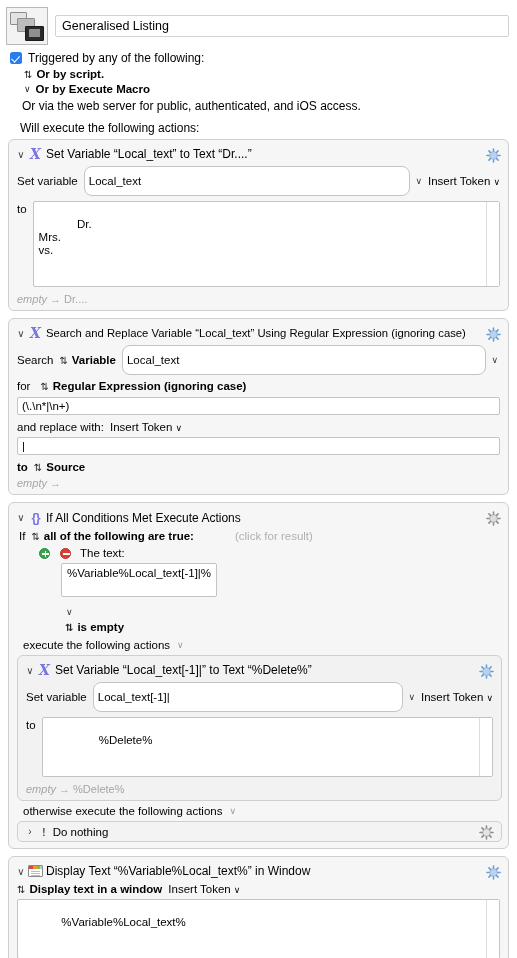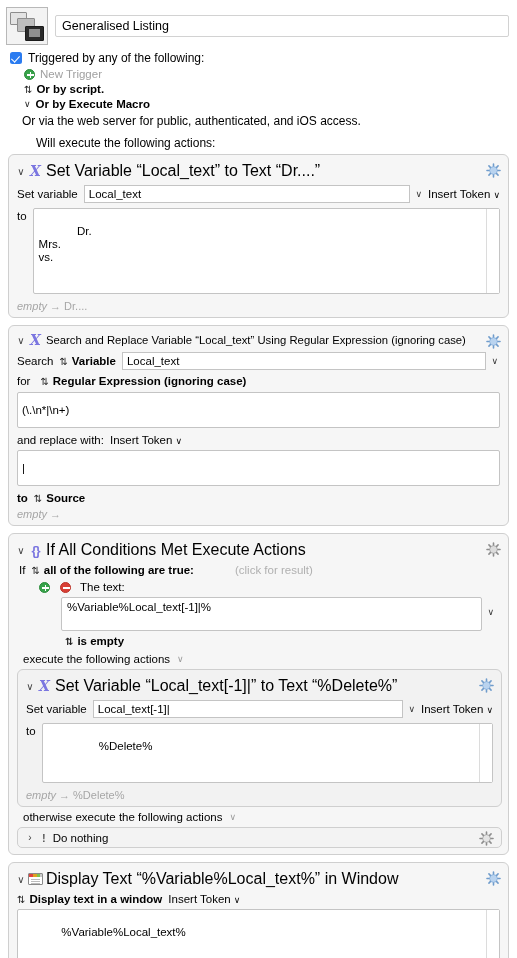--- a/index.html
+++ b/index.html
@@ -66,21 +66,21 @@
   .plus-circle::before, .plus-circle::after {
     content:""; position:absolute; background:#fff;
   }
   .plus-circle::before { left: 2.3px; top: 4.8px; width: 6.4px; height: 1.6px; }
   .plus-circle::after  { left: 4.6px; top: 2.5px; width: 1.6px; height: 6.2px; }
   .muted { color: #a0a0a0; }
   .updown { font-size: 10px; margin-right: 4px; color:#222; font-family:"DejaVu Sans", sans-serif; }
   .chev { font-size: 9px; margin-right: 5px; color:#222; }
   .bold-small { font-weight: bold; font-size: 11.5px; }
   .plain-row { margin: 4px 0 0 12px; font-size: 12px; }
-  .will-exec { margin: 8px 0 4px 26px; font-size: 12px; }
+  .will-exec { margin: 8px 0 4px 10px; font-size: 12px; }
 
   
   .actions { padding: 0 8px; }
   .action {
     border: 1px solid #cfcfcf;
     border-radius: 6px;
     background: #f6f6f6;
     margin-bottom: 7px;
     padding: 4px 0 0 0;
     position: relative;
@@ -100,33 +100,33 @@
   }
   .icon-win::before {
     content:""; position:absolute; left:0; top:0; right:0; height:3px;
     background: linear-gradient(to right, #e0443e 0 4px, #dea123 4px 8px, #7ec24a 8px 11px, #c9c9c9 11px 100%);
   }
   .icon-win::after {
     content:""; position:absolute; left:2px; top:5px; right:2px; height:1px;
     box-shadow: 0 0 0 0 #aaa, 0 2px 0 0 #bbb, 0 4px 0 0 #bbb;
     background:#bbb;
   }
-  .a-title { font-size: 16px; flex: 1 1 auto; }
+  .a-title { font-size: 12px; flex: 1 1 auto; }
   .gear {
     position: absolute; right: 7px; top: 4px;
     width: 15px; height: 15px; flex: 0 0 auto;
   }
 
   .a-body { padding: 2px 8px 0 8px; }
   .row { display: flex; align-items: center; margin-bottom: 5px; }
   .lbl { font-size: 11.5px; margin-right: 6px; white-space: nowrap; }
   .lbl.b { font-weight: bold; }
   .tf {
-    flex: 1 1 auto; height: 18px; background: #fff;
-    border: 1px solid #c4c4c4; border-radius: 0;
+    flex: 1 1 auto; height: 30px; background: #fff;
+    border: 1px solid #c4c4c4; border-radius: 8px;
     display: flex; align-items: center; padding: 0 4px;
     font-size: 11.5px; min-width: 0; overflow: hidden; white-space: nowrap;
   }
   .dd-chevron { font-size: 9px; color: #333; margin: 0 6px 0 5px; flex: 0 0 auto; }
   .insert-token { font-size: 11.5px; white-space: nowrap; flex: 0 0 auto; }
   .insert-token .cv { font-size: 9px; margin-left: 3px; }
 
   .ta-wrap { display: flex; align-items: flex-start; margin-bottom: 4px; }
   .ta-lbl { font-size: 11.5px; margin-right: 6px; margin-top: 2px; }
   .ta {
@@ -139,38 +139,38 @@
     border-left: 1px solid #dcdcdc; background: #fff;
   }
   .footer-note {
     font-size: 11px; color: #a6a6a6; padding: 2px 8px 5px 8px; font-style: italic;
   }
   .footer-note .arrow { font-style: normal; }
   .footer-note .dest { font-style: normal; color:#a6a6a6; }
 
   .wide-field {
     background:#fff; border:1px solid #c4c4c4; border-radius:2px;
-    height:36px; display:flex; align-items:center; padding:0 4px;
+    height:18px; display:flex; align-items:center; padding:0 4px;
     font-size:11.5px; margin-bottom:6px;
   }
   .spread { display:flex; align-items:center; margin-bottom:4px; }
 
   
   .if-row { display:flex; align-items:center; margin-bottom: 5px; padding-left:2px; }
   .click-result { color:#b0b0b0; font-size:11.5px; margin-left: 35px; }
   .cond-btns { display:flex; align-items:center; margin-left: 22px; }
   .minus-circle {
     width: 11px; height: 11px; border-radius:50%; background:#d93f35;
     position:relative; margin-left:5px; border:0.5px solid #bb3329;
   }
   .minus-circle::before {
     content:""; position:absolute; left:2.3px; top:4.8px; width:6.4px; height:1.6px; background:#fff;
   }
   .cond-text-lbl { font-size:11.5px; margin-left: 9px; text-align: center; }
-  .cond-field-row { display:flex; align-items:flex-start; margin: 4px 0 4px 44px; }
+  .cond-field-row { display:flex; align-items:flex-start; margin: 4px 0 4px 44px; flex-direction: column; }
   .cond-field {
     flex:1 1 auto; background:#fff; border:1px solid #c4c4c4; border-radius:2px;
     min-height: 34px; padding: 3px 5px; font-size:11.5px; position:relative;
   }
   .is-empty { font-weight:bold; font-size:11.5px; margin: 2px 0 6px 48px; display:flex; align-items:center; }
   .exec-label { font-size:11.5px; margin: 4px 0 4px 6px; display:flex; align-items:center; }
   .exec-label .cv { font-size:9px; color:#999; margin-left:7px; }
   .nest-wrap { margin: 0 6px 4px 8px; }
   .donothing {
     margin: 0 6px 6px 8px; border:1px solid #cfcfcf; border-radius:5px;
@@ -197,24 +197,20 @@
       <span>Generalised Listing</span>
     </div>
   </div>
 
   <div class="triggers">
     <div class="trig-row">
       <div class="checkbox"></div>
       <span class="trig-label">Triggered by any of the following:</span>
     </div>
 
-    <div class="sub-row">
-      <span class="plus-circle"></span>
-      <span class="muted">New Trigger</span>
-    </div>
 
     <div class="sub-row">
       <span class="updown">⇅</span>
       <span class="bold-small">Or by script.</span>
     </div>
 
     <div class="sub-row">
       <span class="chev">∨</span>
       <span class="bold-small">Or by Execute Macro</span>
     </div>

